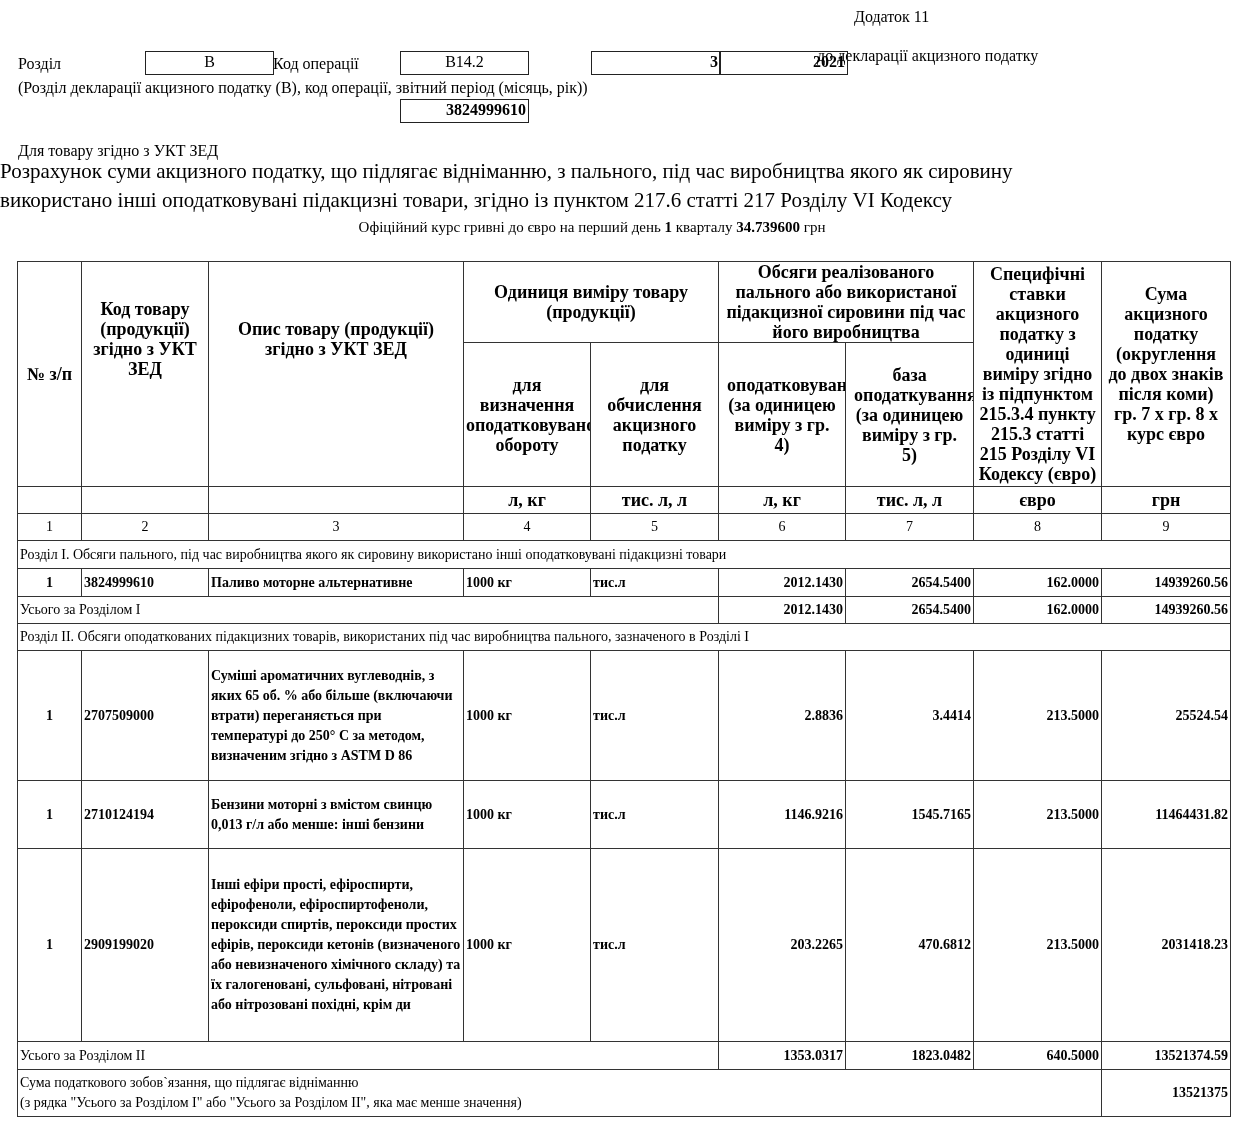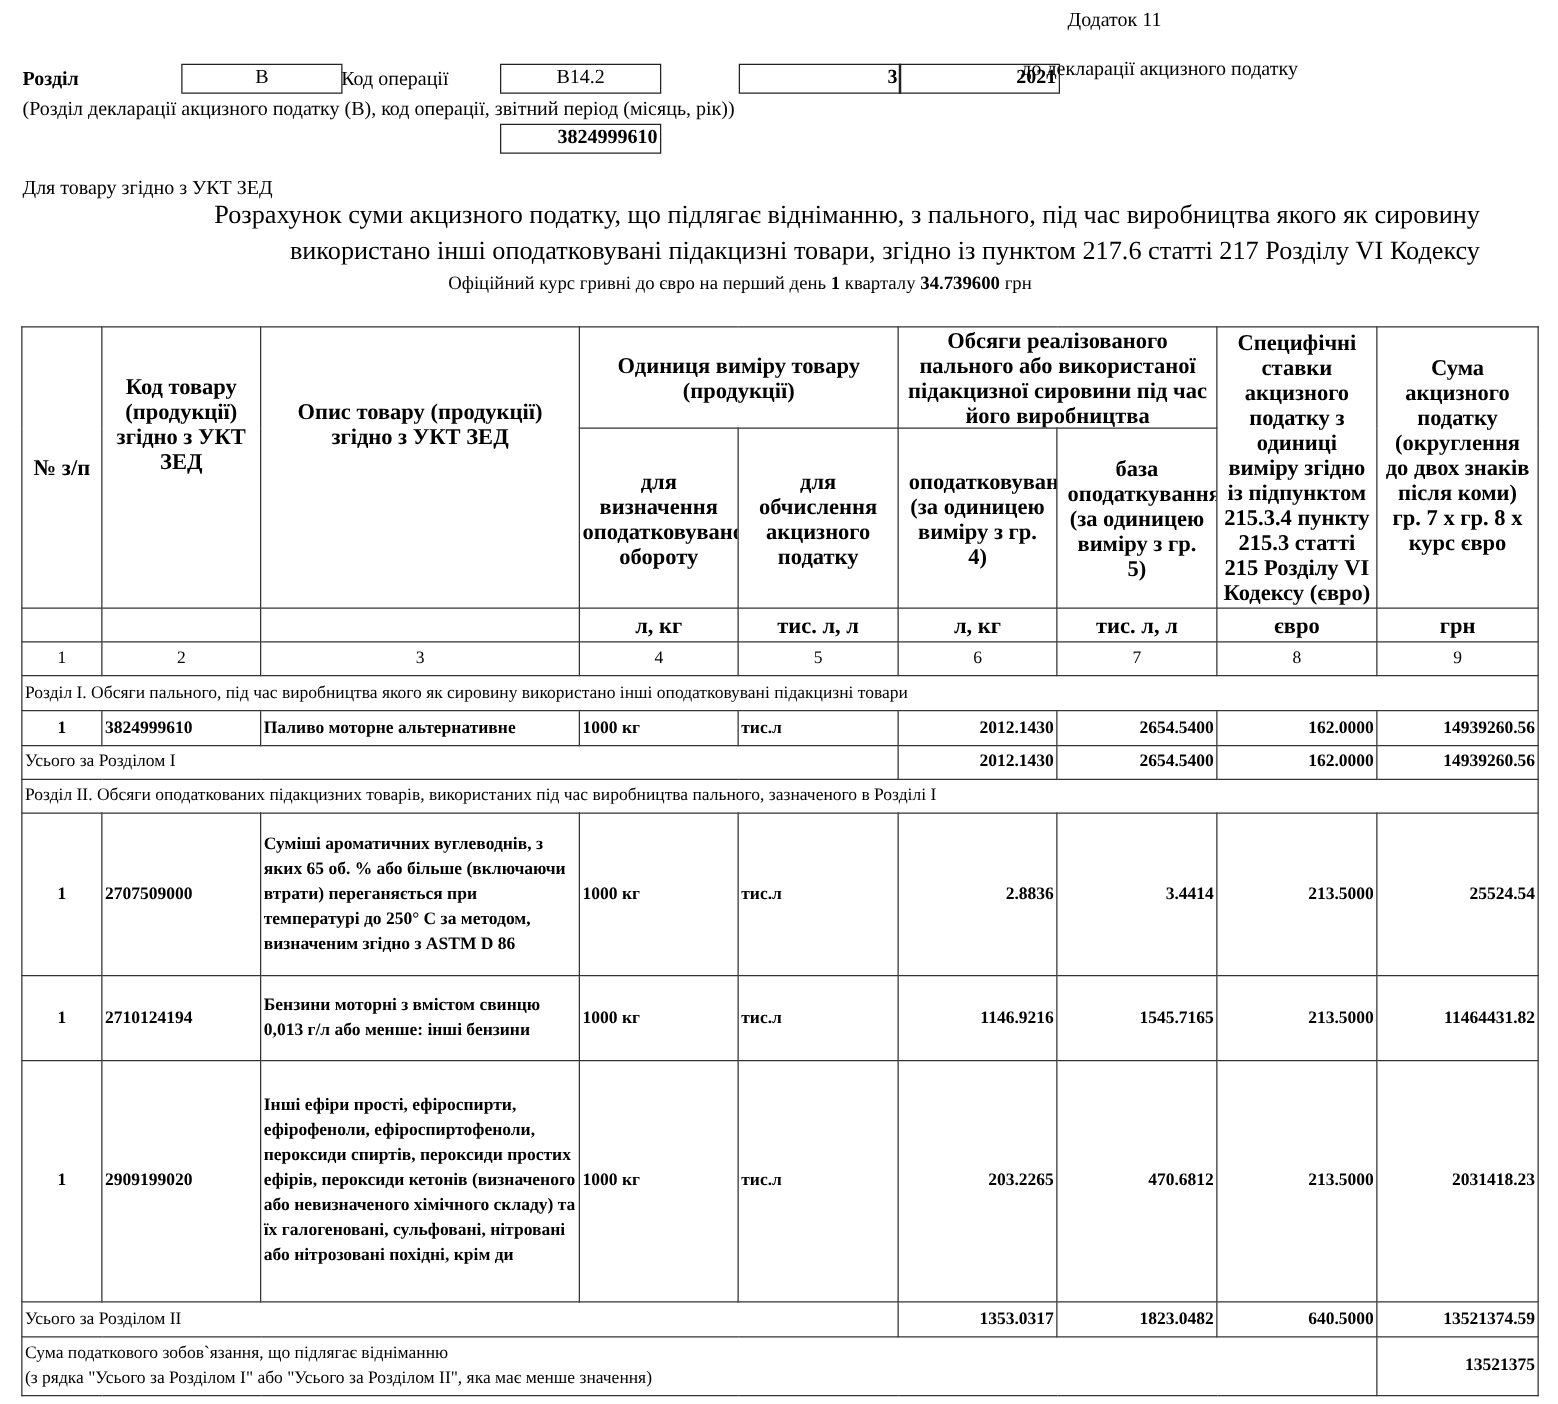--- a/index.html
+++ b/index.html
@@ -9,21 +9,21 @@
   }
   .abs { position: absolute; }
   .hdr-text { font-size: 16px; line-height: 18px; white-space: nowrap; }
   .box {
     position: absolute; border: 1.5px solid #222; box-sizing: border-box;
     font-size: 16px; line-height: 20px; height: 24px; white-space: nowrap;
   }
   .box.center { text-align: center; }
   .box.right { text-align: right; padding-right: 2px; font-weight: bold; }
   .title {
-    position: absolute; left: 0; width: 1184px; text-align: right;
+    position: absolute; left: 0; width: 1184px; text-align: left;
     font-size: 21px; line-height: 26px; white-space: nowrap;
   }
   .subtitle {
     position: absolute; left: 0; width: 1184px; text-align: center;
     font-size: 15px; line-height: 18px; white-space: nowrap;
   }
   table.main {
     position: absolute; left: 17px; top: 261px; width: 1213px;
     border-collapse: collapse; table-layout: fixed;
     font-size: 14px; line-height: 20px;
@@ -39,21 +39,21 @@
   .c { text-align: center; }
   .l { text-align: left; }
   .sec { font-size: 14px; }
 </style>
 </head>
 <body>
 
 <div class="abs hdr-text" style="left:812px; top:8px;margin-left:42px;">Додаток 11</div>
 <div class="abs hdr-text" style="left:817px; top:47px;">до декларації акцизного податку</div>
 
-<div class="abs hdr-text" style="left:18px; top:55px;font-weight:bold;">Розділ</div>
+<div class="abs hdr-text" style="left:18px; top:55px;">Розділ</div>
 <div class="box center" style="left:145px; top:51px; width:129px;">B</div>
 <div class="abs hdr-text" style="left:273px; top:55px;">Код операції</div>
 <div class="box center" style="left:400px; top:51px; width:129px;">B14.2</div>
 <div class="box right" style="left:591px; top:51px; width:130px;">3</div>
 <div class="box right" style="left:719px; top:51px; width:129px;">2021</div>
 <div class="abs hdr-text" style="left:18px; top:79px;">(Розділ декларації акцизного податку (В), код операції, звітний період (місяць, рік))</div>
 <div class="abs hdr-text" style="left:18px; top:103px;margin-top:39px;">Для товару згідно з УКТ ЗЕД</div>
 <div class="box right" style="left:400px; top:99px; width:129px;">3824999610</div>
 
 <div class="title" style="top:158px;">Розрахунок суми акцизного податку, що підлягає відніманню, з пального, під час виробництва якого як сировину</div>

